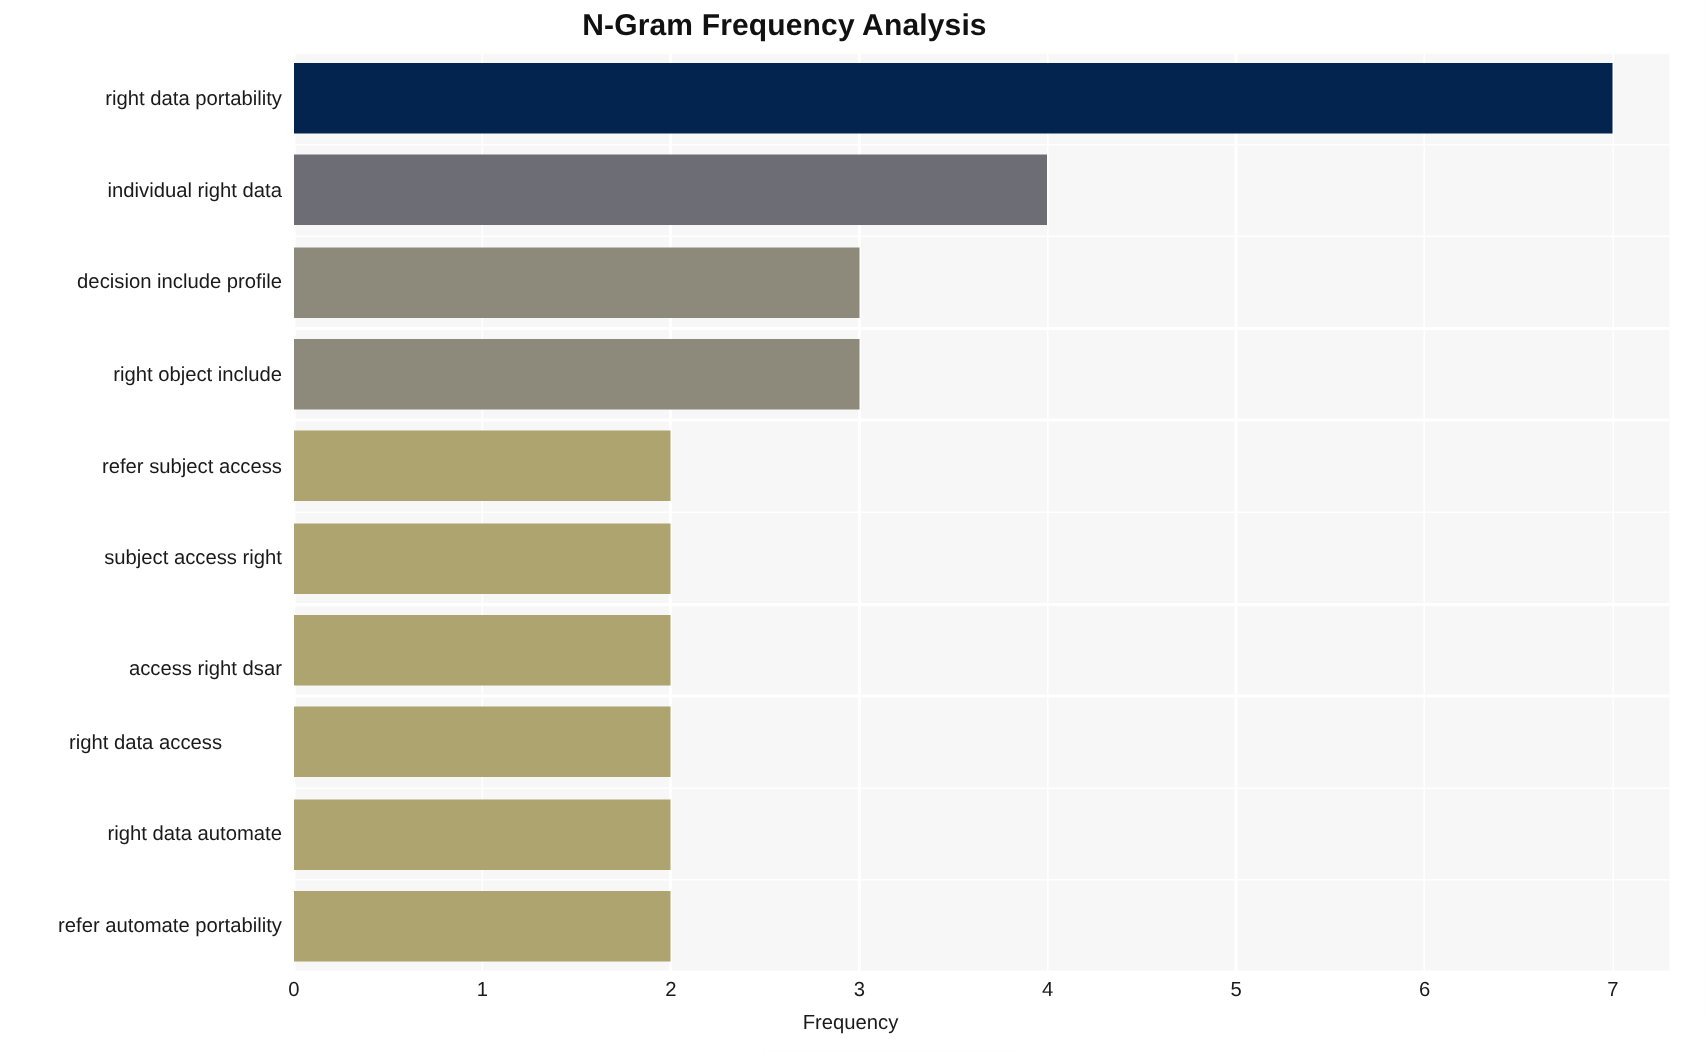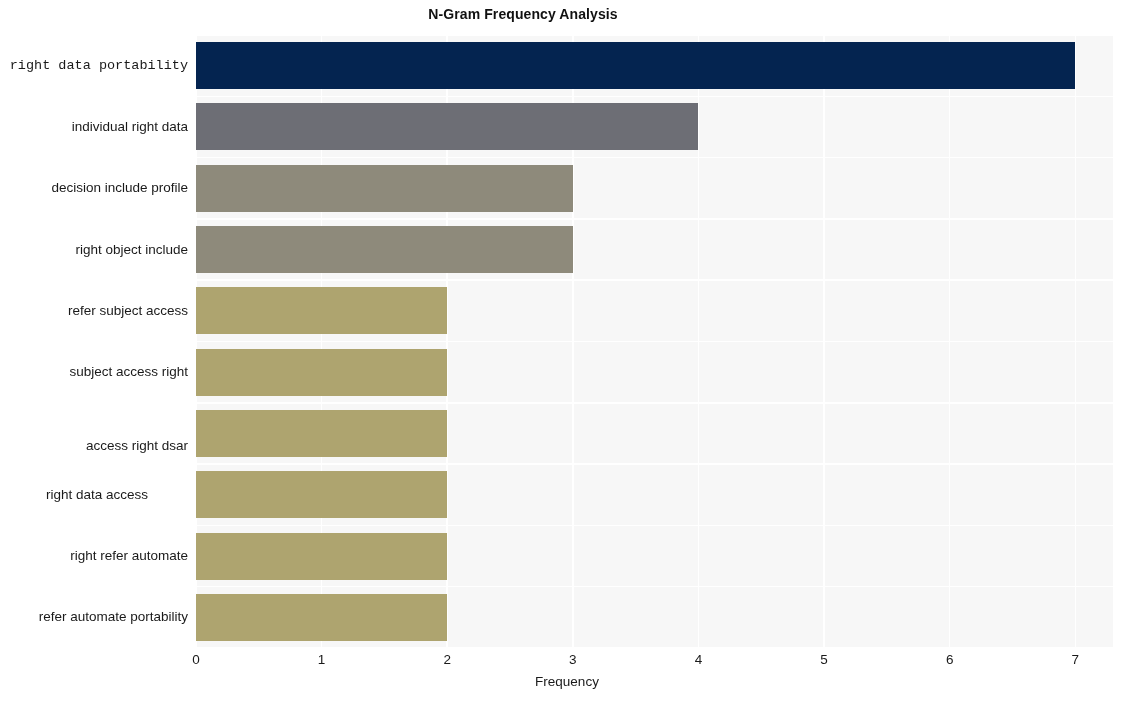--- a/index.html
+++ b/index.html
@@ -18,21 +18,21 @@
     position: absolute;
     inset: 0;
   }
   
   #chart-title {
     position: absolute;
     left: 0;
     top: 6px;
     width: 1046px;
     text-align: center;
-    font-size: 14px;
+    font-size: 20px;
     font-weight: bold;
     color: #111111;
     letter-spacing: 0.1px;
   }
   
   #plot-area {
     position: absolute;
     left: 196px;
     top: 35px;
     width: 917px;
@@ -145,29 +145,29 @@
         <div class="bar" title="data subject access: 2" style="top: 252.35px; width: 251.233px; background: rgb(174, 164, 111);"></div>
         <div class="bar" title="subject access right: 2" style="top: 313.65px; width: 251.233px; background: rgb(174, 164, 111);"></div>
         <div class="bar" title="access right dsar: 2" style="top: 374.95px; width: 251.233px; background: rgb(174, 164, 111);"></div>
         <div class="bar" title="right data access: 2" style="top: 436.25px; width: 251.233px; background: rgb(174, 164, 111);"></div>
         <div class="bar" title="right refer automate: 2" style="top: 497.55px; width: 251.233px; background: rgb(174, 164, 111);"></div>
         <div class="bar" title="refer automate individual: 2" style="top: 558.85px; width: 251.233px; background: rgb(174, 164, 111);"></div>
       </div>
   </div>
 
   <div id="y-axis">
-      <div class="ytick" style="top: 22.65px; font-family: Liberation Mono, monospace;">right data portability</div>
+      <div class="ytick" style="top: 22.65px;">right data portability</div>
       <div class="ytick" style="top: 83.95px;">individual right data</div>
       <div class="ytick" style="top: 145.25px;">decision include profile</div>
       <div class="ytick" style="top: 206.55px;">right object include</div>
       <div class="ytick" style="top: 267.85px;">refer subject access</div>
       <div class="ytick" style="top: 329.15px;">subject access right</div>
       <div class="ytick" style="top: 403px;">access right dsar</div>
       <div class="ytick" style="top: 451.75px; text-align: center;">right data access</div>
-      <div class="ytick" style="top: 513.05px;">right refer automate</div>
+      <div class="ytick" style="top: 513.05px;">right data automate</div>
       <div class="ytick" style="top: 574.35px;">refer automate portability</div>
     </div>
 
   <div id="x-axis">
       <div class="xtick" style="left: 0px;">0</div>
       <div class="xtick" style="left: 125.616px;">1</div>
       <div class="xtick" style="left: 251.233px;">2</div>
       <div class="xtick" style="left: 376.849px;">3</div>
       <div class="xtick" style="left: 502.466px;">4</div>
       <div class="xtick" style="left: 628.082px;">5</div>

